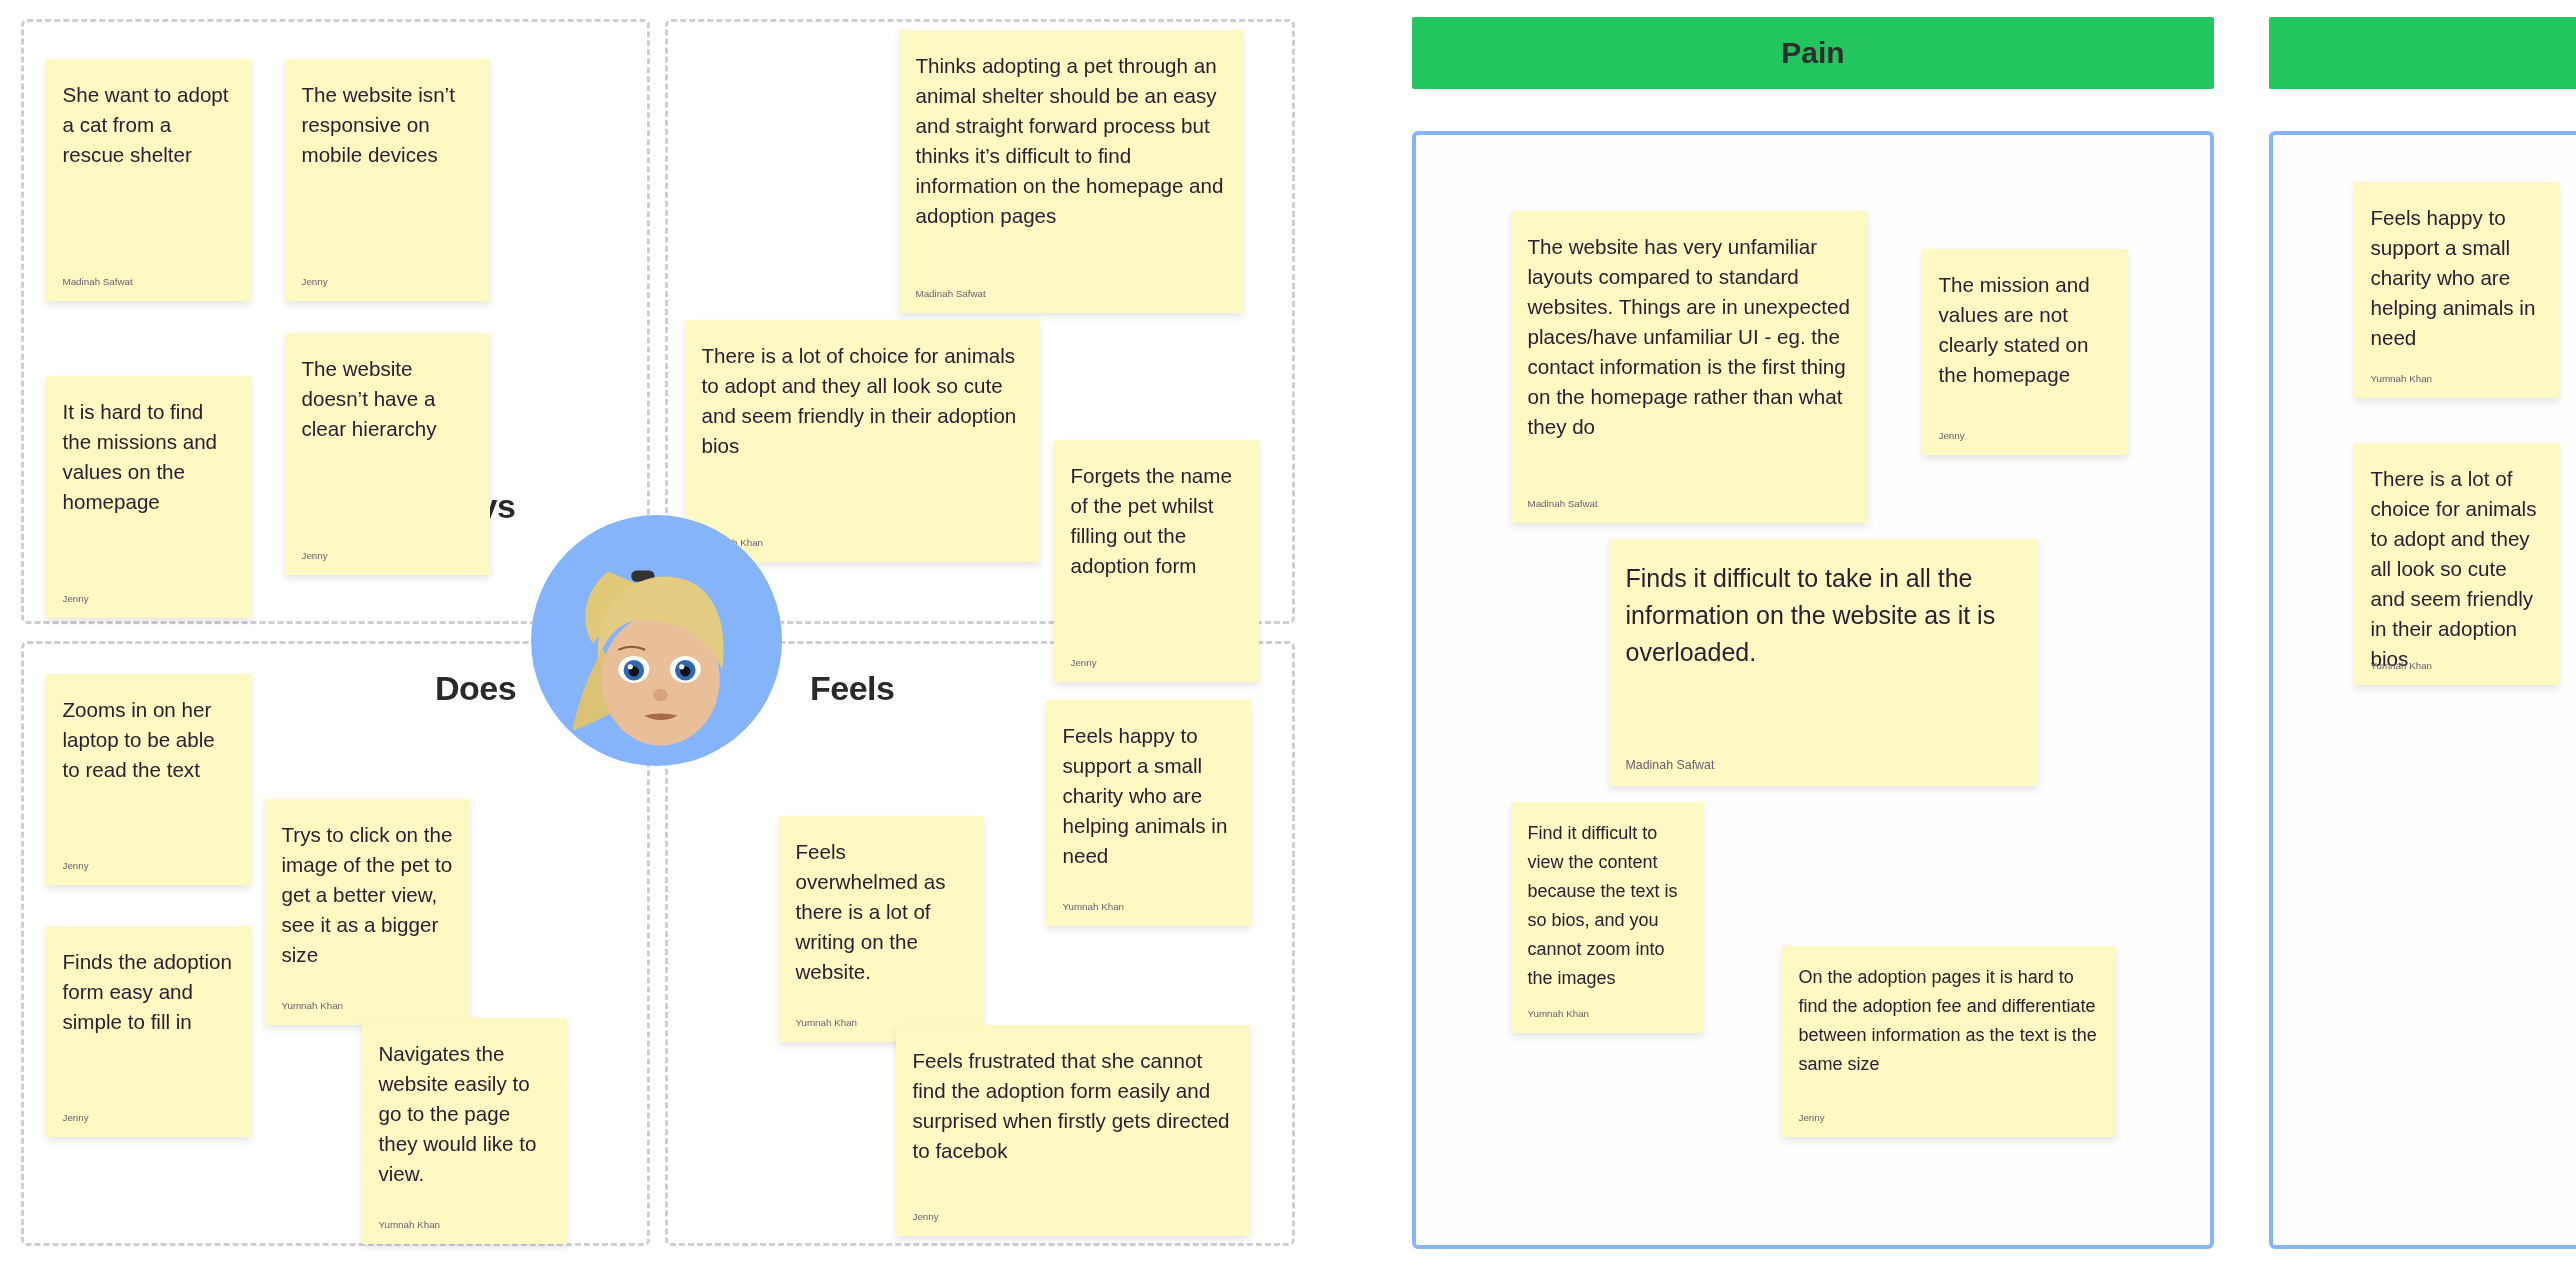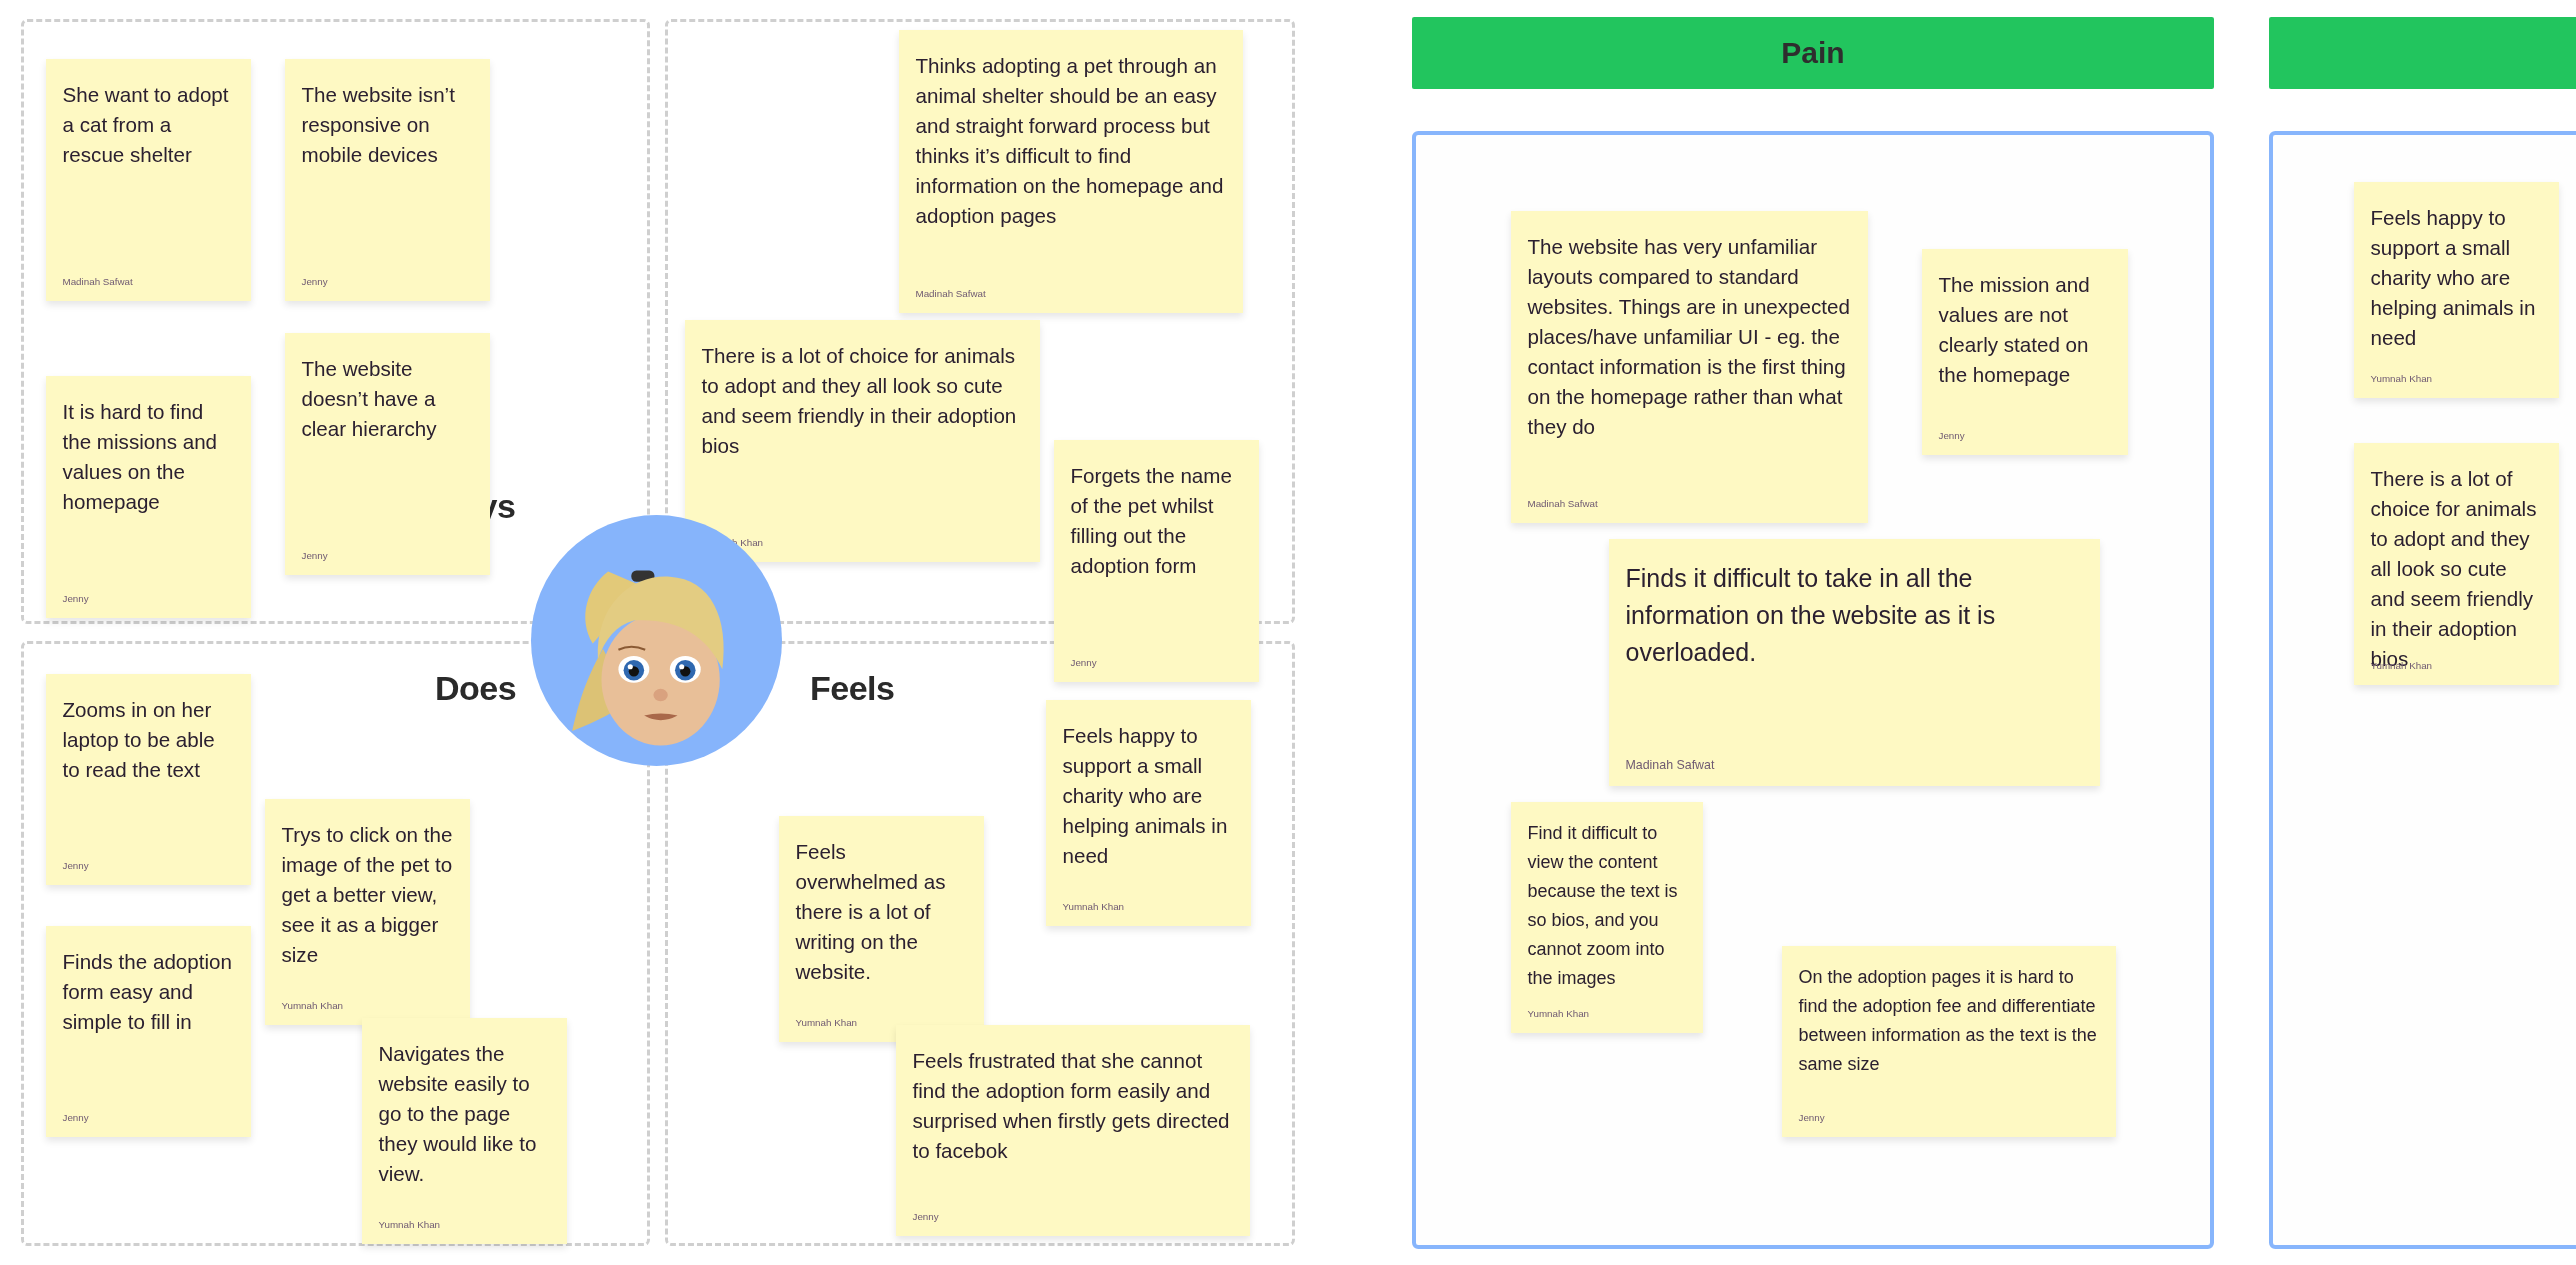--- a/index.html
+++ b/index.html
@@ -154,21 +154,21 @@
 <div class="col-box" style="left:1412px;top:131px;width:802px;height:1118px;"></div>
 
 <div class="sticky" style="left:1511px;top:211px;width:357px;height:312px;">
   <span class="txt">The website has very unfamiliar layouts compared to standard websites. Things are in unexpected places/have unfamiliar UI - eg. the contact information is the first thing on the homepage rather than what they do</span>
   <span class="auth">Madinah Safwat</span>
 </div>
 <div class="sticky" style="left:1922px;top:211px;width:206px;height:206px;margin-top:38px;">
   <span class="txt">The mission and values are not clearly stated on the homepage</span>
   <span class="auth">Jenny</span>
 </div>
-<div class="sticky big" style="left:1609px;top:539px;width:491px;height:247px;">
+<div class="sticky big" style="left:1609px;top:539px;width:429px;height:247px;">
   <span class="txt">Finds it difficult to take in all the information on the website as it is overloaded.</span>
   <span class="auth">Madinah Safwat</span>
 </div>
 <div class="sticky" style="left:1511px;top:802px;width:192px;height:231px;padding:16.5px 16.5px 15.5px 16.5px;">
   <span class="txt" style="font-size:18px;line-height:29px;">Find it difficult to view the content because the text is so bios, and you cannot zoom into the images</span>
   <span class="auth">Yumnah Khan</span>
 </div>
 <div class="sticky" style="left:1782px;top:946px;width:334px;height:191px;padding:16.5px 16.5px 15.5px 16.5px;">
   <span class="txt" style="font-size:18px;line-height:29px;">On the adoption pages it is hard to find the adoption fee and differentiate between information as the text is the same size</span>
   <span class="auth">Jenny</span>

